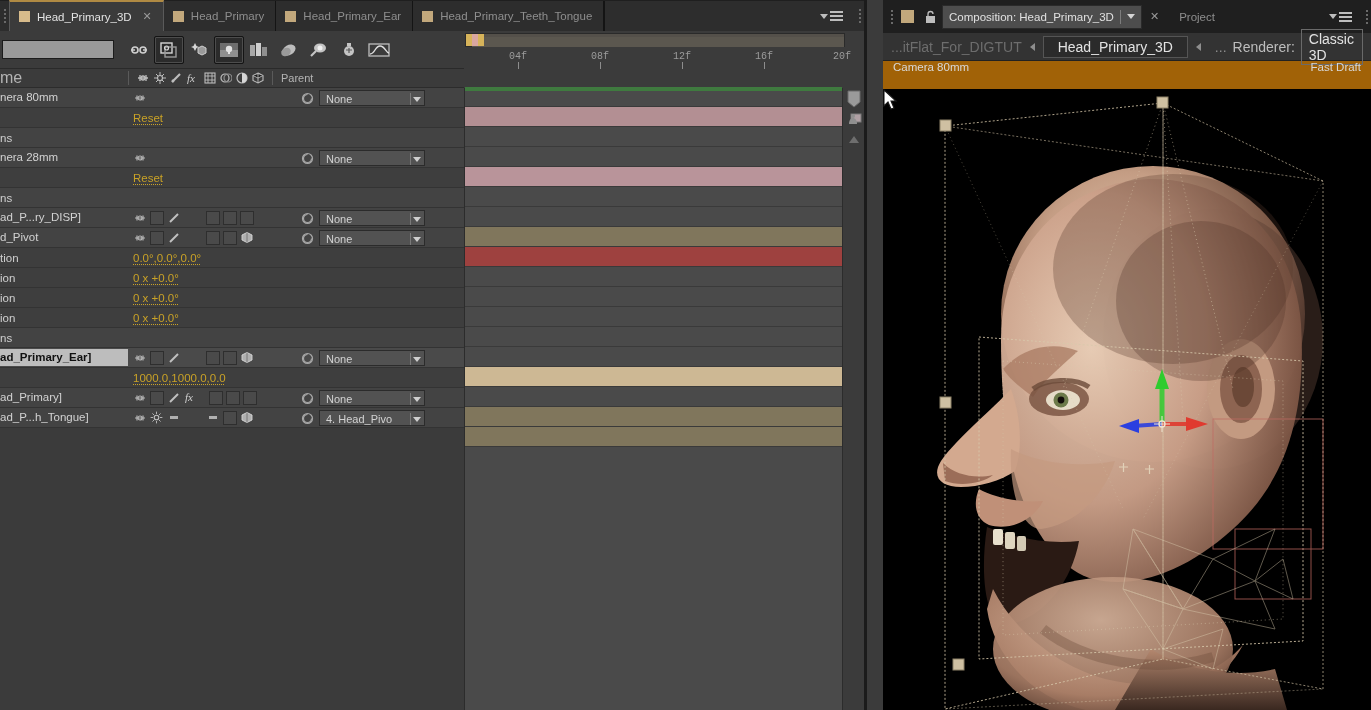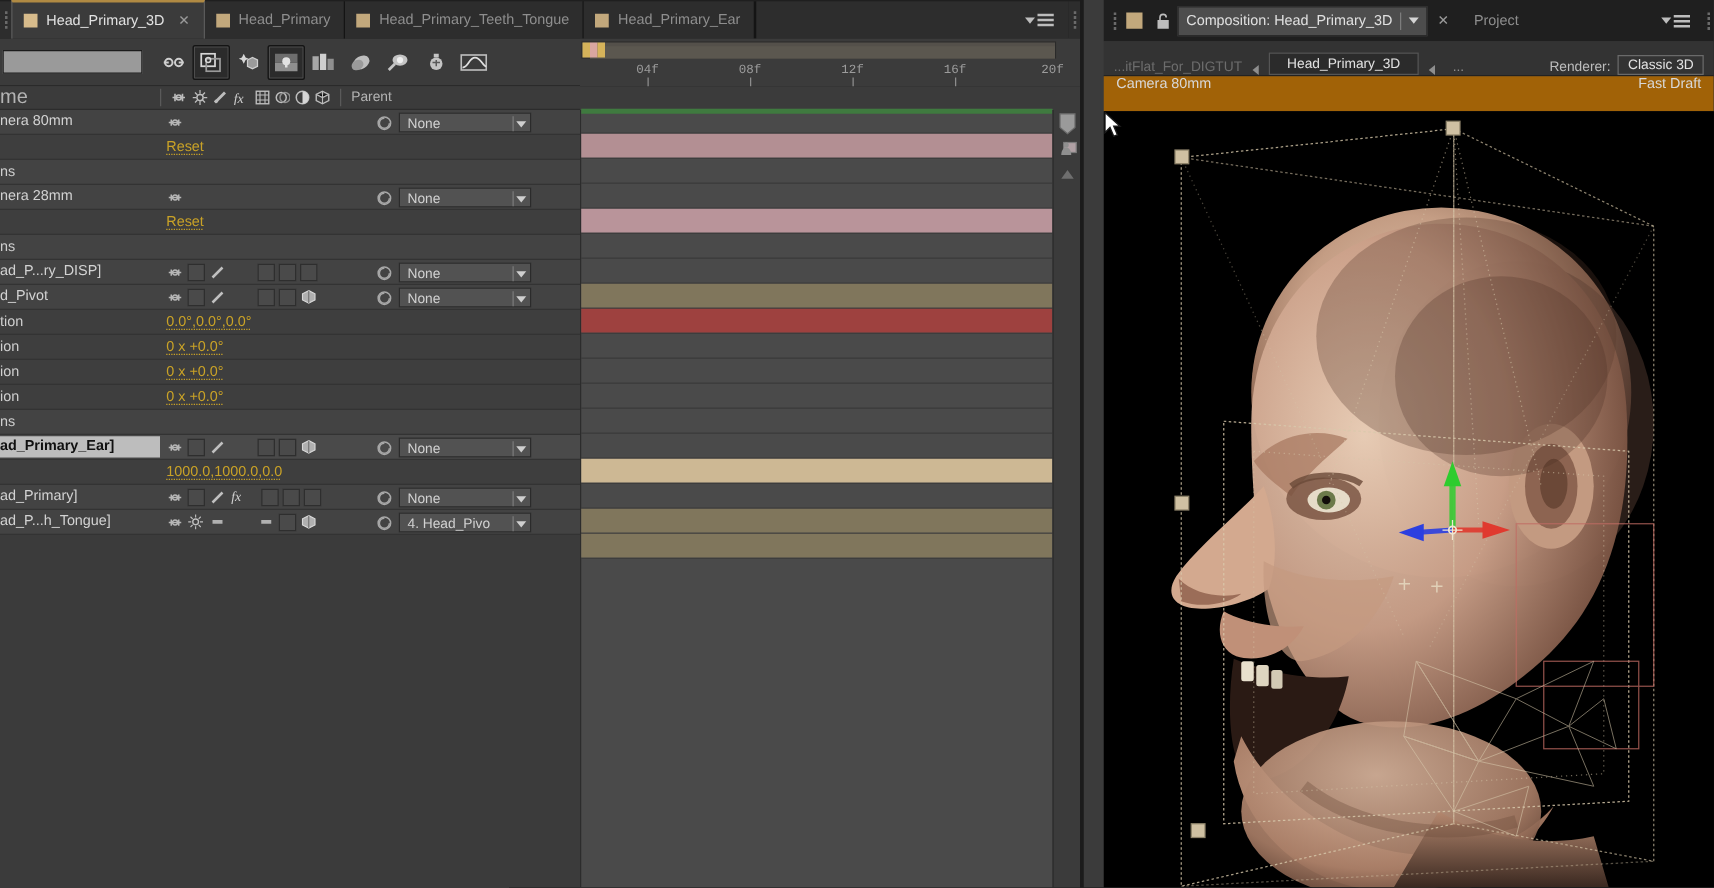--- a/index.html
+++ b/index.html
@@ -109,22 +109,22 @@
   #comp-panel{ position:absolute; left:867px; top:0; width:504px; height:710px; background:#3b3b3b;padding-left:16px; }
   .ctabbar{ height:33px; background:#1f1f1f; display:flex; align-items:center; padding-left:4px; }
   .ctab{ height:24px; display:flex; align-items:center; gap:6px; padding:0 6px;
          background:#4d4d4d; border:1px solid #2a2a2a; color:#e0e0e0; font-size:11.5px; white-space:nowrap; cursor:pointer;}
   .ctab .ctri{ width:0;height:0;border-left:4px solid transparent;border-right:4px solid transparent;border-top:5px solid #d4d4d4;}
   .ctab .cdiv{ width:1px;height:14px;background:#7d7d7d;}
   .lockicon{ width:13px;height:14px; margin:0 5px; }
   .projtab{ color:#8e8e8e; font-size:11.5px; padding:0 12px; cursor:pointer; }
   .cx{ color:#9a9a9a; font-size:11px; margin:0 8px; cursor:pointer;}
 
-  .crumbrow{ height:28px; background:#333; display:flex; align-items:flex-end;
-             padding:0 8px; border-bottom:1px solid #222; font-size:11px; }
+  .crumbrow{ height:28px; background:#333; display:flex; align-items:center;
+             padding:0 8px; border-bottom:1px solid #222; font-size:14px; }
   .crumbdim{ color:#6d6d6d; }
   .crumbarrow{ width:0;height:0;border-top:4px solid transparent;border-bottom:4px solid transparent;
                border-right:5px solid #8e8e8e; margin:0 8px;}
   .crumbcur{ background:#2b2b2b; border:1px solid #555; padding:2px 14px; color:#e2e2e2;}
   .crumbdots{ color:#8e8e8e; margin:0 6px;}
   .rendlbl{ color:#bdbdbd; margin-left:auto; }
   .rendval{ border:1px solid #6a6a6a; padding:1px 7px; color:#e2e2e2; margin-left:6px; cursor:pointer;}
 
   .viewhead{ height:28px; background:#a16207; display:flex; align-items:flex-start;
              padding:0 10px; font-size:11.5px; color:#d8d8d8; }
@@ -149,25 +149,25 @@
         <span class="cbox"></span>
         <span>Head_Primary_3D</span>
         <span class="xclose">✕</span>
       </div>
       <div class="tab">
         <span class="cbox"></span>
         <span>Head_Primary</span>
       </div>
       <div class="tab">
         <span class="cbox"></span>
-        <span>Head_Primary_Teeth_Tongue</span>
+        <span>Head_Primary_Ear</span>
       </div>
       <div class="tab">
         <span class="cbox"></span>
-        <span>Head_Primary_Ear</span>
+        <span>Head_Primary_Teeth_Tongue</span>
       </div>
       <div class="tabspacer">
         <span class="panelmenu">
           <span class="tri"></span>
           <span class="bars">
               <i></i>
               <i></i>
               <i></i>
             </span>
         </span>

